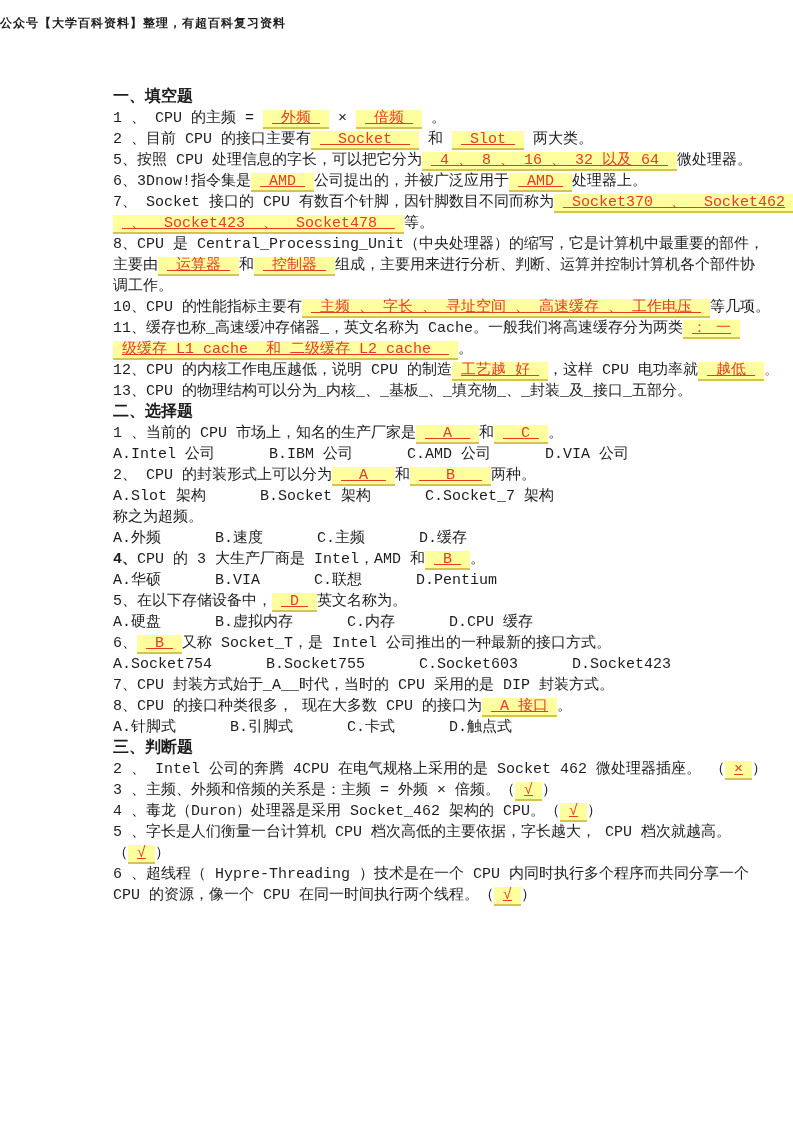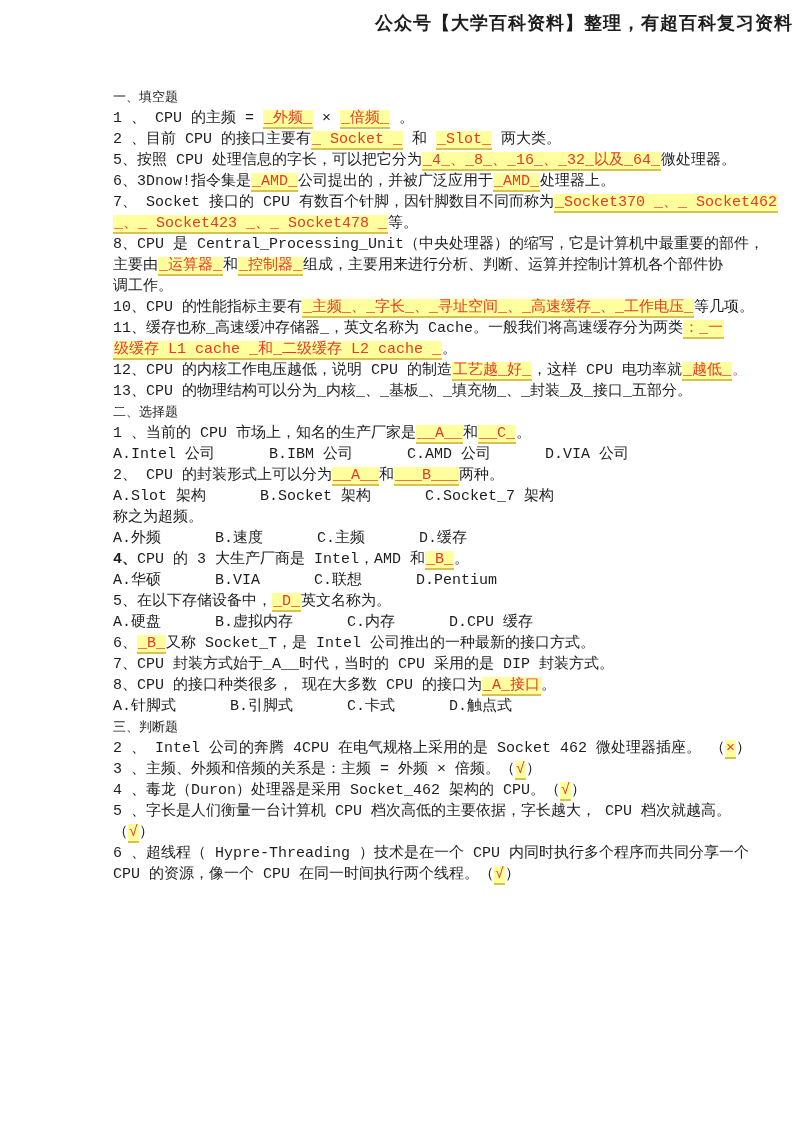--- a/index.html
+++ b/index.html
@@ -2,32 +2,33 @@
 <html style="--red: #e8392a; --hl: #ffff9e; --olive: #d6c24e;"><head>
 <meta charset="utf-8">
 <style>
   html,body{margin:0;padding:0;}
   body{
     width:793px;height:1122px;background:#ffffff;
     font-family:"Liberation Mono","DejaVu Sans Mono",monospace;
     color:#1d1d1d;overflow:hidden;
   }
   .title{
-    text-align:right;padding-top:13px;font-size:18px;font-weight:bold;
+    text-align:left;padding-top:13px;font-size:12px;font-weight:bold;
     letter-spacing:1px;line-height:22px;
   }
   .content{margin:52px 0 0 113px;width:660px;font-size:15px;}
-  .h{font-weight:normal;font-size:13px;line-height:21px;height:21px;}
+  .h{font-weight:bold;font-size:16px;line-height:21px;height:21px;}
   .line{line-height:21px;min-height:21px;white-space:pre;}
   .seg{white-space:pre;}
   .ans{
     color:var(--red,#e8392a);
     background:var(--hl,#ffff9e);
+    text-decoration:underline;
     border-bottom:2px solid var(--olive,#d6c24e);
-    padding:0 1px;
+    padding:0 9px;
   }
   .red{color:var(--red,#e8392a);}
   .b{font-weight:bold;}
 </style>
 </head>
 <body style="color: rgb(29, 29, 29); background: rgb(255, 255, 255);">
 
 <div class="title">公众号【大学百科资料】整理，有超百科复习资料</div>
 
 <div class="content">
@@ -51,20 +52,21 @@
     <div class="line"><span class="seg">A.Intel 公司      B.IBM 公司      C.AMD 公司      D.VIA 公司</span></div>
     <div class="line"><span class="seg">2、 CPU 的封装形式上可以分为</span><span class="seg ans">__A__</span><span class="seg">和</span><span class="seg ans">___B___</span><span class="seg">两种。</span></div>
     <div class="line"><span class="seg">A.Slot 架构      B.Socket 架构      C.Socket_7 架构</span></div>
     <div class="line"><span class="seg">称之为超频。</span></div>
     <div class="line"><span class="seg">A.外频      B.速度      C.主频      D.缓存</span></div>
     <div class="line"><span class="seg b">4、</span><span class="seg">CPU 的 3 大生产厂商是 Intel，AMD 和</span><span class="seg ans">_B_</span><span class="seg">。</span></div>
     <div class="line"><span class="seg">A.华硕      B.VIA      C.联想      D.Pentium</span></div>
     <div class="line"><span class="seg">5、在以下存储设备中，</span><span class="seg ans">_D_</span><span class="seg">英文名称为。</span></div>
     <div class="line"><span class="seg">A.硬盘      B.虚拟内存      C.内存      D.CPU 缓存</span></div>
     <div class="line"><span class="seg">6、</span><span class="seg ans">_B_</span><span class="seg">又称 Socket_T，是 Intel 公司推出的一种最新的接口方式。</span></div>
+    <div class="line"><span class="seg">A.Socket754      B.Socket755      C.Socket603      D.Socket423</span></div>
     <div class="line"><span class="seg">7、CPU 封装方式始于_A__时代，当时的 CPU 采用的是 DIP 封装方式。</span></div>
     <div class="line"><span class="seg">8、CPU 的接口种类很多， 现在大多数 CPU 的接口为</span><span class="seg ans">_A_接口</span><span class="seg">。</span></div>
     <div class="line"><span class="seg">A.针脚式      B.引脚式      C.卡式      D.触点式</span></div>
     <div class="h">三、判断题</div>
     <div class="line"><span class="seg">2 、 Intel 公司的奔腾 4CPU 在电气规格上采用的是 Socket 462 微处理器插座。 （</span><span class="seg ans">×</span><span class="seg">）</span></div>
     <div class="line"><span class="seg">3 、主频、外频和倍频的关系是：主频 = 外频 × 倍频。（</span><span class="seg ans">√</span><span class="seg">）</span></div>
     <div class="line"><span class="seg">4 、毒龙（Duron）处理器是采用 Socket_462 架构的 CPU。（</span><span class="seg ans">√</span><span class="seg">）</span></div>
     <div class="line"><span class="seg">5 、字长是人们衡量一台计算机 CPU 档次高低的主要依据，字长越大， CPU 档次就越高。</span></div>
     <div class="line"><span class="seg">（</span><span class="seg ans">√</span><span class="seg">）</span></div>
     <div class="line"><span class="seg">6 、超线程（ Hypre-Threading ）技术是在一个 CPU 内同时执行多个程序而共同分享一个</span></div>

